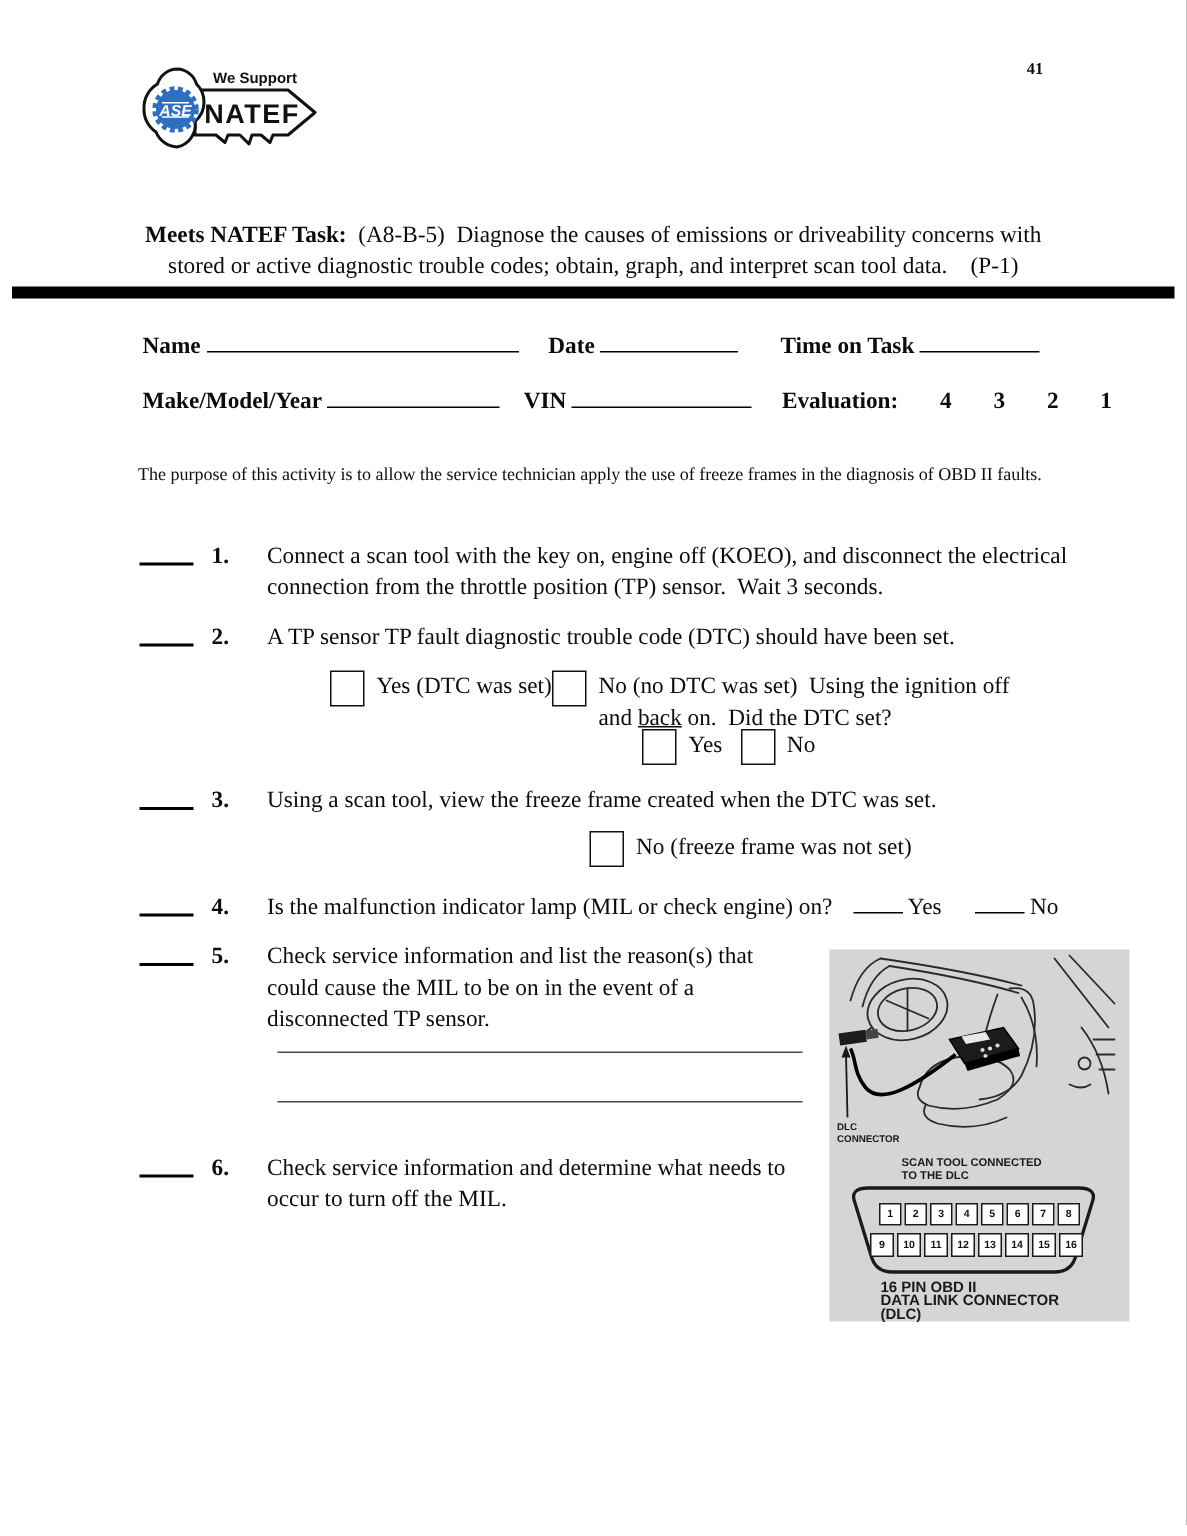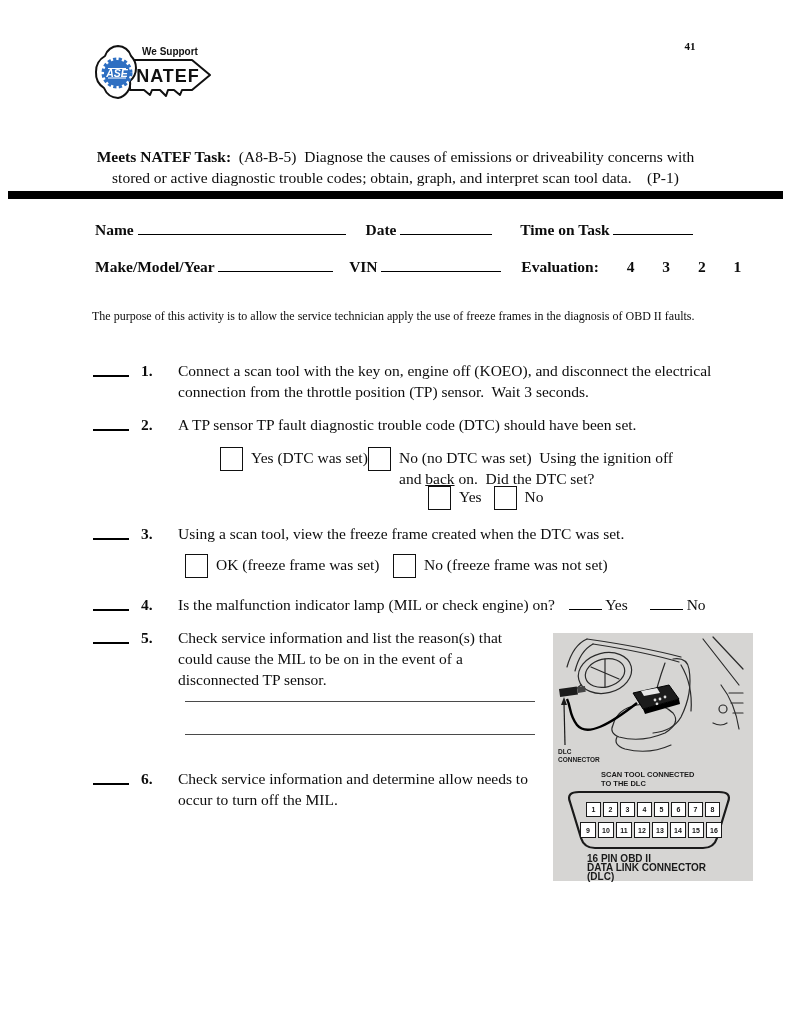--- a/index.html
+++ b/index.html
@@ -130,24 +130,20 @@
     <span class="cb" style="margin-left:12px;"></span>
     <span class="optlbl">No</span>
   </div>
 
   <div class="abs step" style="left:93px;top:523px;">
     <span class="lead"></span>
     <span class="stepnum">3.</span>
     <span class="steptext pre" style="width:538px;">Using a scan tool, view the freeze frame created when the DTC was set.</span>
   </div>
 
-  <div class="abs optrow" style="left:185px;top:554px;">
-    <span class="cb"></span>
-    <span class="optlbl pre">OK (freeze frame was set)</span>
-  </div>
   <div class="abs optrow" style="left:393px;top:554px;">
     <span class="cb"></span>
     <span class="optlbl pre">No (freeze frame was not set)</span>
   </div>
 
   <div class="abs step" style="left:93px;top:594px;">
     <span class="lead"></span>
     <span class="stepnum">4.</span>
     <span class="steptext pre" style="width:560px;"><span>Is the malfunction indicator lamp (MIL or check engine) on?</span><span class="ul4" style="margin-left:14px;"></span> <span>Yes</span><span class="ul4" style="margin-left:22px;"></span> <span>No</span></span>
   </div>
@@ -157,21 +153,21 @@
     <span class="stepnum">5.</span>
     <span class="steptext pre" style="width:355px;">Check service information and list the reason(s) that could cause the MIL to be on in the event of a disconnected TP sensor.</span>
   </div>
 
   <div class="abs ansline" style="left:185px;top:700px;width:350px;"></div>
   <div class="abs ansline" style="left:185px;top:733px;width:350px;"></div>
 
   <div class="abs step" style="left:93px;top:768px;">
     <span class="lead"></span>
     <span class="stepnum">6.</span>
-    <span class="steptext pre" style="width:365px;">Check service information and determine allow needs to occur to turn off the MIL.</span>
+    <span class="steptext pre" style="width:365px;">Check service information and determine what needs to occur to turn off the MIL.</span>
   </div>
 
   <div class="abs figure">
 
     <svg class="abs" style="left:0;top:0;" width="192" height="128" viewBox="0 0 192 128">
       <g fill="none" stroke="#2a2a2a" stroke-width="1.2" stroke-linecap="round">
 
         <path d="M14 34 Q20 12 34 6"></path>
         <path d="M22 38 Q27 18 40 11"></path>
 

